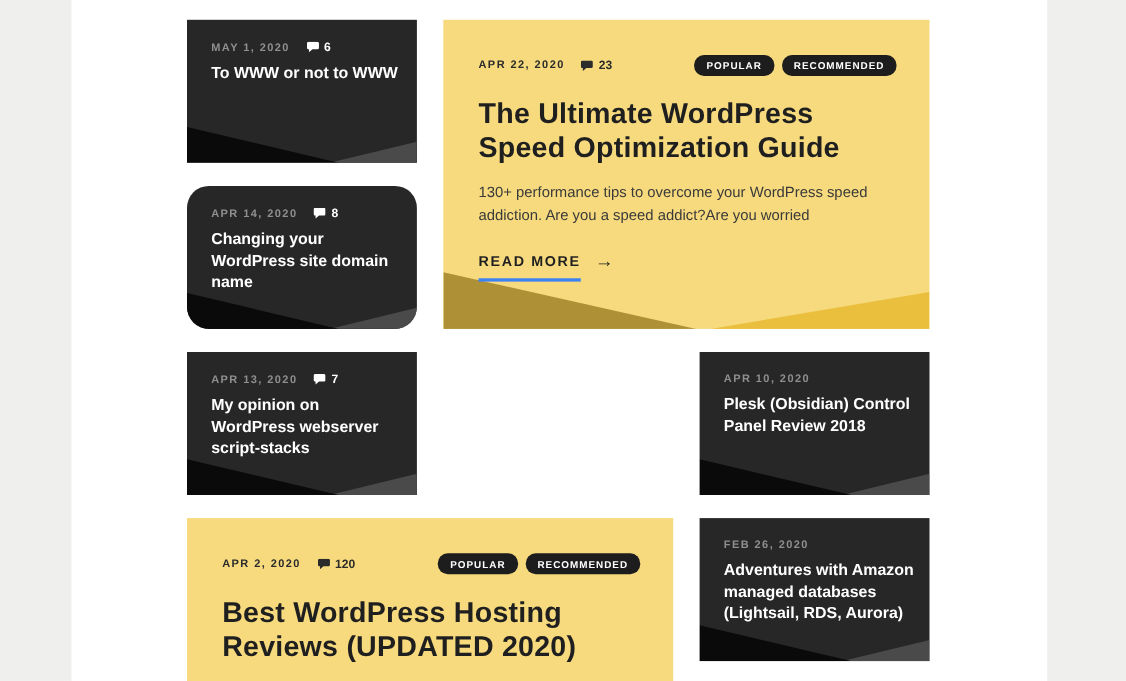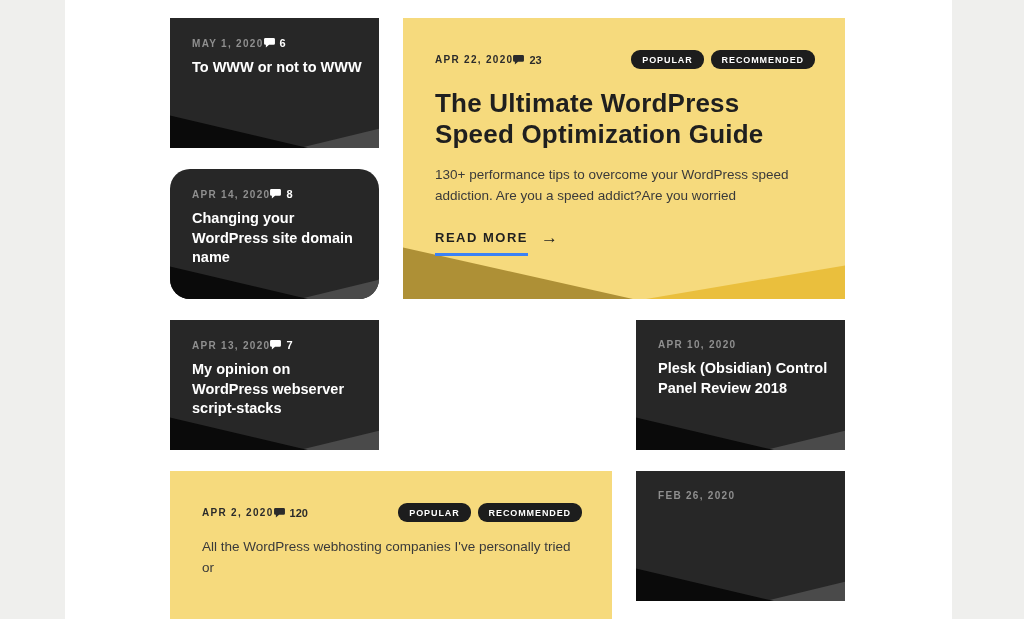--- a/index.html
+++ b/index.html
@@ -59,21 +59,21 @@
   .c4{grid-column:2;grid-row:3;}
   .c5{grid-column:3;grid-row:3;}
   .c6{grid-column:1 / 3;grid-row:4 / 6;}
   .c7{grid-column:3;grid-row:4;}
 
   .meta{
     display:flex;align-items:center;
     position:relative;z-index:2;
   }
   .featured .meta{justify-content:space-between;}
-  .meta-left{display:flex;align-items:center;}
+  .meta-left{display:flex;align-items:center;gap:15px;}
   .date{
     font-size:10px;font-weight:700;letter-spacing:1.3px;
     color:var(--dark-card-date);
     text-transform:uppercase;
   }
   .featured .date{color:#2b2b2b;}
   .comments{
     display:flex;align-items:center;gap:5px;
     font-size:11px;font-weight:700;color:#ffffff;
   }
@@ -250,28 +250,30 @@
                 <path fill="currentColor" d="M1.5 0 H10.5 Q12 0 12 1.5 V6 Q12 7.5 10.5 7.5 H5.5 L2 10.5 V7.5 H1.5 Q0 7.5 0 6 V1.5 Q0 0 1.5 0 Z"></path>
               </svg>
             <span>120</span>
           </span>
         </div>
         <div class="badges">
           <span class="badge">POPULAR</span>
           <span class="badge">RECOMMENDED</span>
         </div>
       </div>
+      <h2 class="title">Best WordPress Hosting Reviews (UPDATED 2020)</h2>
       <p class="excerpt">All the WordPress webhosting companies I've personally tried or</p>
 
     </article>
 
     <article class="card dark c7">
       <div class="meta">
         <div class="meta-left">
           <span class="date">FEB 26, 2020</span>
         </div>
       </div>
+      <h3 class="title">Adventures with Amazon managed databases (Lightsail, RDS, Aurora)</h3>
       <div class="deco deco-gray"></div>
       <div class="deco deco-black"></div>
     </article>
 
   </div>
 </div>
 
 </body></html>

